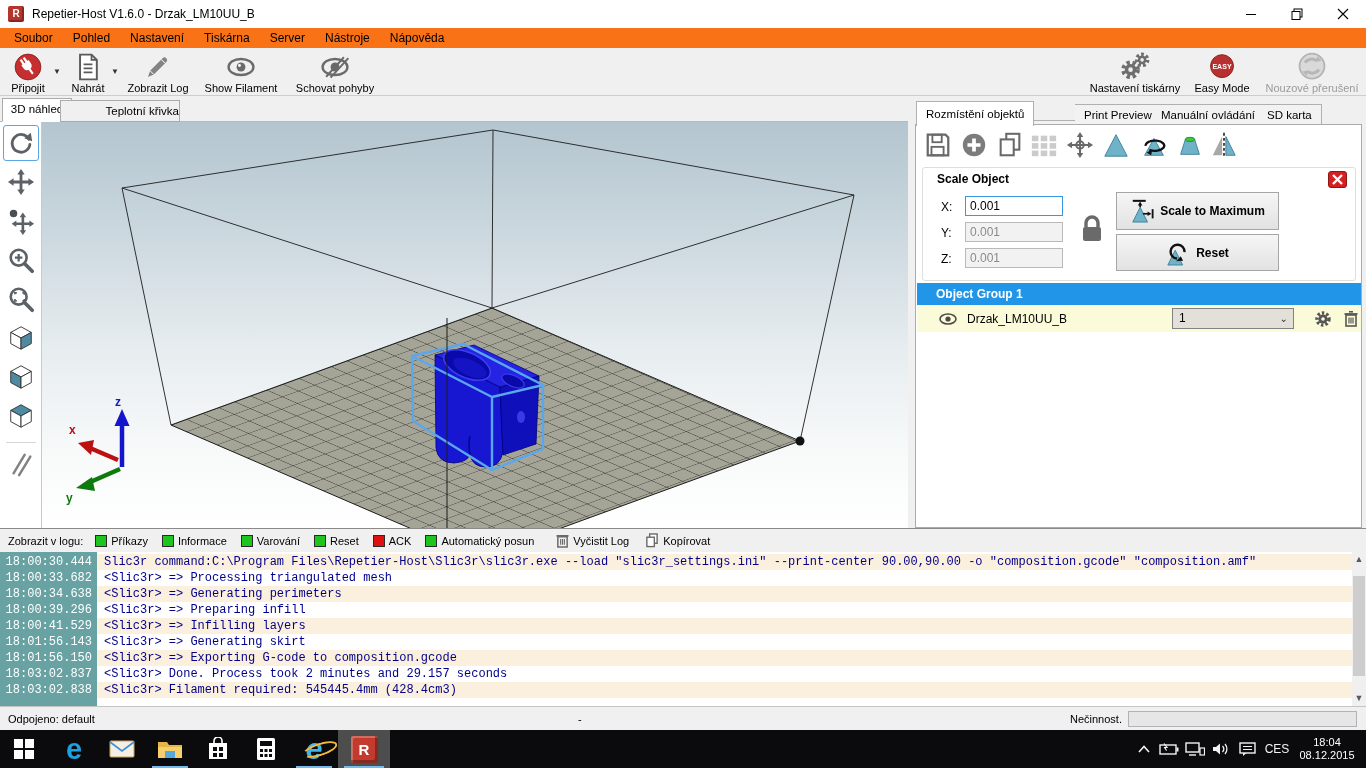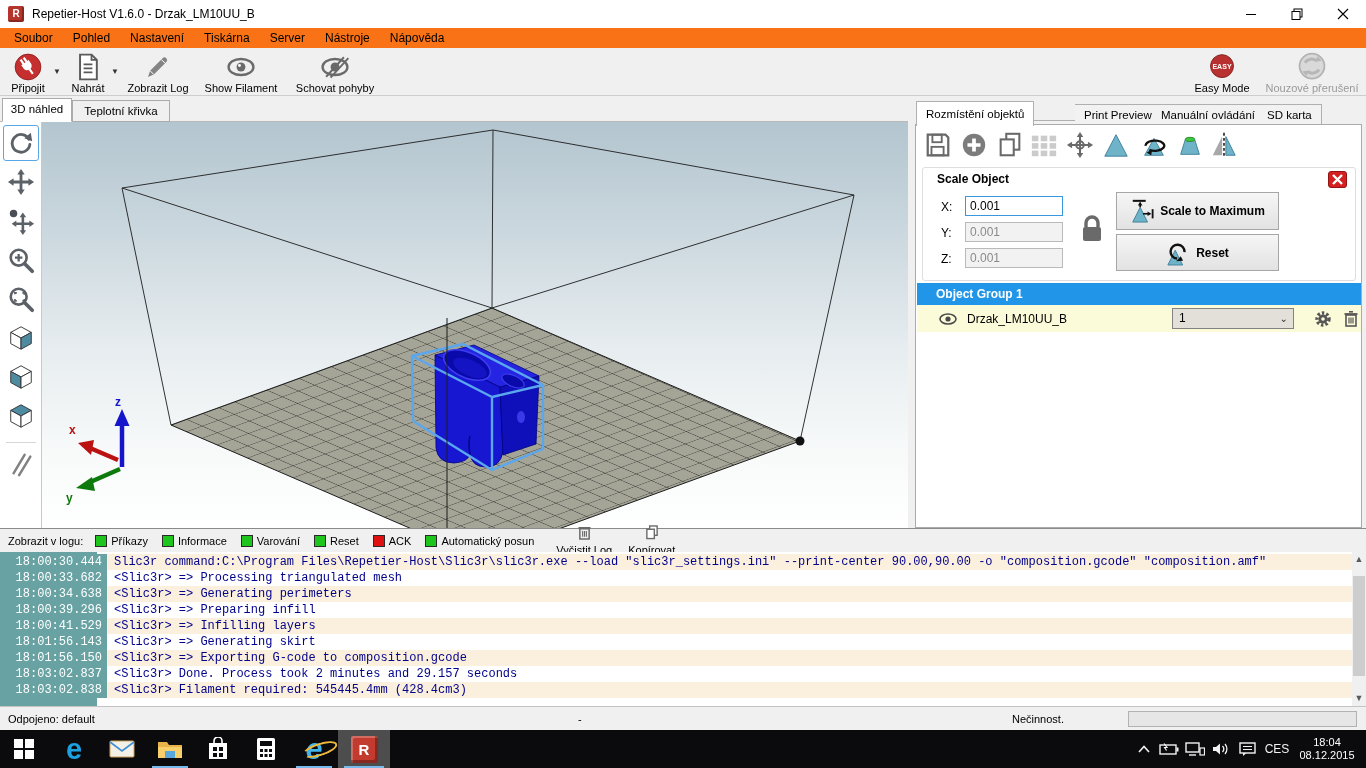--- a/index.html
+++ b/index.html
@@ -57,24 +57,24 @@
   #obj-row { position:absolute; left:1px; top:180px; width:444px; height:27px; background:#fcfbd9; display:flex; align-items:center; }
   #obj-combo { position:absolute; left:255px; top:3px; width:122px; height:21px; background:#e2e0d8; border:1px solid #828282; font-size:12px; line-height:19px; padding-left:6px; }
   #obj-combo .chev { position:absolute; right:5px; top:0; font-size:10px; color:#333; }
 
   
   #log-header { left:0; top:528px; width:1366px; height:24px; background:#f0f0f0; border-top:1px solid #8a8a8a; display:flex; align-items:center; padding-left:8px; font-size:11px; }
   .togg { display:flex; align-items:center; margin-right:14px; }
   .sw { width:12px; height:12px; border:1px solid #2a2a2a; margin-right:4px; }
   .sw.green { background:#1dc51d; }
   .sw.red { background:#df1010; }
-  .logact { display:flex; align-items:center; margin-right:16px; gap:4px;flex-direction:column; }
+  .logact { display:flex; align-items:center; margin-right:16px; gap:4px; }
   #log-body { left:0; top:552px; width:1366px; height:154px; background:#fff; }
   #log-gutter { position:absolute; left:0; top:0; width:97px; height:154px; background:#68a2a3; }
-  .lrow { position:absolute; left:0; width:1352px; height:16px; display:flex; font-family:"Liberation Mono","DejaVu Sans Mono",monospace; font-size:12px; line-height:16px; white-space:nowrap;padding-left:10px; }
+  .lrow { position:absolute; left:0; width:1352px; height:16px; display:flex; font-family:"Liberation Mono","DejaVu Sans Mono",monospace; font-size:12px; line-height:16px; white-space:nowrap; }
   .lrow .t { width:97px; background:#68a2a3; color:#fff; text-align:right; padding-right:5px; flex:none; }
   .lrow .m { color:#00008b; padding-left:7px; overflow:hidden; }
   .lrow.tan .m-bg { background:#fbf0dd; }
   .lrow .m-bg { flex:1; }
   #log-scroll { position:absolute; right:0; top:0; width:14px; height:154px; background:#f0f0f0; }
   #log-thumb { position:absolute; left:1px; top:24px; width:12px; height:100px; background:#cdcdcd; }
   .scr-arrow { position:absolute; left:0; width:14px; height:15px; color:#5a5a5a; font-size:9px; text-align:center; line-height:15px; }
 
   
   #statusbar { left:0; top:706px; width:1366px; height:24px; background:#f0f0f0; border-top:1px solid #c4c4c4; font-size:11px; }
@@ -167,20 +167,33 @@
   </div>
   <div class="tbtn" style="left:290px;width:90px;">
     <svg width="34" height="32" viewBox="0 0 36 36">
       <ellipse cx="18" cy="18" rx="14" ry="9" fill="none" stroke="#6a6a6a" stroke-width="2.6"></ellipse>
       <circle cx="18" cy="18" r="5" fill="#6a6a6a"></circle>
       <path d="M8 29 L28 7 M13 30 L33 8" stroke="#6a6a6a" stroke-width="2.2"></path>
     </svg>
     <span class="lbl">Schovat pohyby</span>
   </div>
 
+  <div class="tbtn" style="left:1085px;width:100px;">
+    <svg width="36" height="32" viewBox="0 0 40 36">
+      <g>
+        <circle cx="15" cy="21" r="8" fill="none" stroke="#6e6e6e" stroke-width="5" stroke-dasharray="3.6 3"></circle>
+        <circle cx="15" cy="21" r="6.5" fill="#6e6e6e"></circle>
+          <circle cx="15" cy="21" r="2.6" fill="#f0f0f0"></circle>
+        <circle cx="28" cy="10" r="6" fill="none" stroke="#6e6e6e" stroke-width="4.4" stroke-dasharray="2.9 2.4"></circle>
+        <circle cx="28" cy="10" r="4.8" fill="#6e6e6e"></circle>
+          <circle cx="28" cy="10" r="2" fill="#f0f0f0"></circle>
+      </g>
+    </svg>
+    <span class="lbl">Nastavení tiskárny</span>
+  </div>
   <div class="tbtn" style="left:1191px;width:62px;">
     <svg width="30" height="32" viewBox="0 0 34 34">
       <circle cx="17" cy="16" r="13" fill="#b93030" stroke="#7e1d1d"></circle>
       <text x="17" y="19.5" font-size="8" font-weight="bold" fill="#fff" text-anchor="middle" font-family="Liberation Sans,sans-serif">EASY</text>
     </svg>
     <span class="lbl">Easy Mode</span>
   </div>
   <div class="tbtn" style="left:1262px;width:100px;">
     <svg width="34" height="32" viewBox="0 0 36 36">
       <circle cx="18" cy="17" r="14" fill="#d9d9d9" stroke="#b3b3b3" stroke-width="2"></circle>
@@ -188,21 +201,21 @@
       <path d="M26 21 a9 9 0 0 1 -13 2" fill="none" stroke="#b7b7b7" stroke-width="3.4"></path>
       <polygon points="24,6 29,11 22,12" fill="#b7b7b7"></polygon>
         <polygon points="12,28 7,23 14,22" fill="#b7b7b7"></polygon>
     </svg>
     <span class="lbl lbl-dis">Nouzové přerušení</span>
   </div>
 </div>
 
 <div class="abs" id="left-tabs">
   <div class="tab active" style="left:2px;top:2px;width:70px;height:24px;">3D náhled</div>
-  <div class="tab" style="left:72px;top:4px;width:98px;height:22px;">Teplotní křivka</div>
+  <div class="tab" style="left:60px;top:4px;width:120px;height:22px;text-align:right;">Teplotní křivka</div>
 </div>
 
 <div class="abs" id="tool-strip">
   <div class="tool sel" style="top:3px;">
     <svg width="28" height="28" viewBox="0 0 30 30">
       <path d="M23.5 11 A9.5 9.5 0 1 0 24.5 16.5" fill="none" stroke="#5b6167" stroke-width="3" stroke-linecap="round"></path>
       <polygon points="25.5,4 27,13 18.5,10" fill="#5b6167"></polygon>
     </svg>
   </div>
   <div class="tool" style="top:42px;">
@@ -565,21 +578,21 @@
   <div id="log-scroll">
     <span class="scr-arrow" style="top:0;">▲</span>
     <div id="log-thumb"></div>
     <span class="scr-arrow" style="bottom:0;">▼</span>
   </div>
 </div>
 
 <div class="abs" id="statusbar">
   <span class="abs" style="left:8px;top:6px;">Odpojeno: default</span>
   <span class="abs" style="left:578px;top:6px;">-</span>
-  <span class="abs" style="left:1012px;top:6px;">Nečinnost.</span>
+  <span class="abs" style="left:1070px;top:6px;">Nečinnost.</span>
   <div id="progress"></div>
 </div>
 
 <div class="abs" id="taskbar">
   <div class="tkbtn" style="left:0;">
     <svg width="20" height="20" viewBox="0 0 20 20">
       <rect x="0" y="0" width="9" height="9" fill="#fff"></rect>
         <rect x="11" y="0" width="9" height="9" fill="#fff"></rect>
       <rect x="0" y="11" width="9" height="9" fill="#fff"></rect>
         <rect x="11" y="11" width="9" height="9" fill="#fff"></rect>

